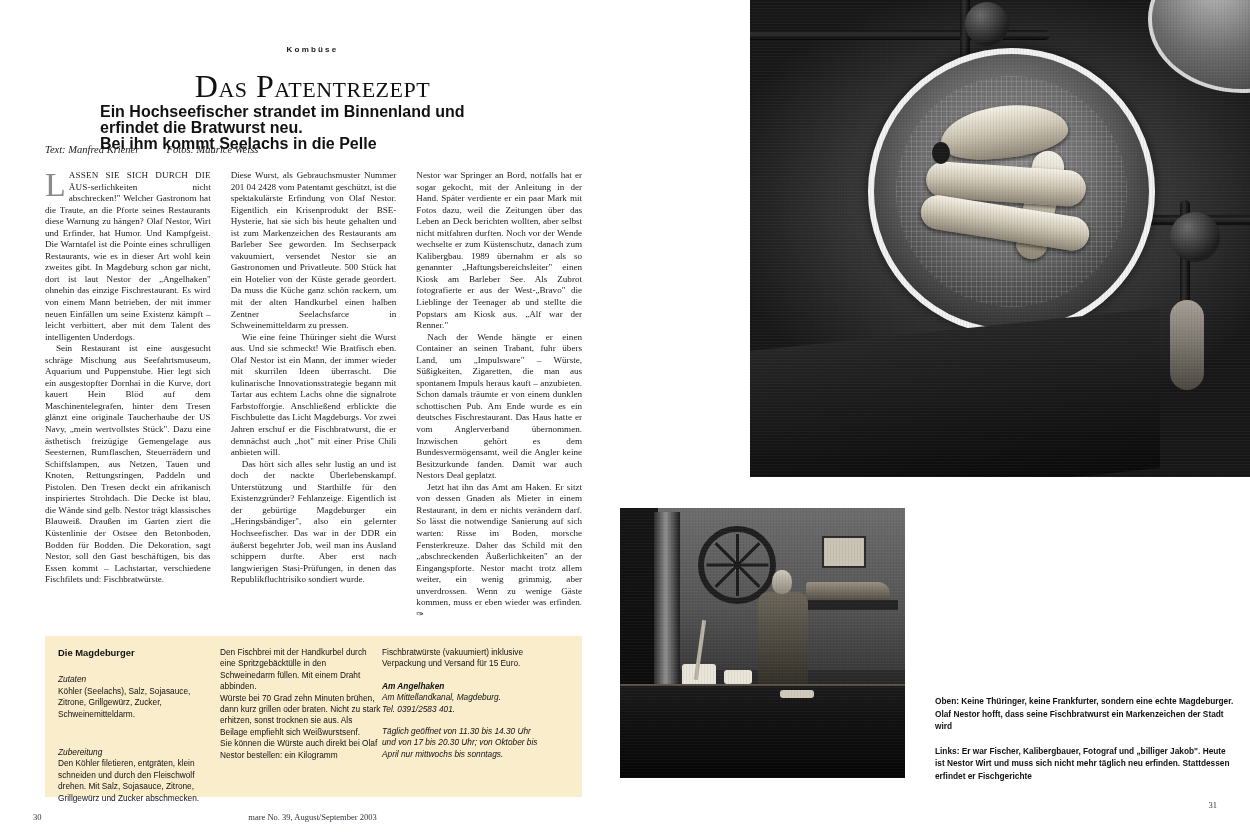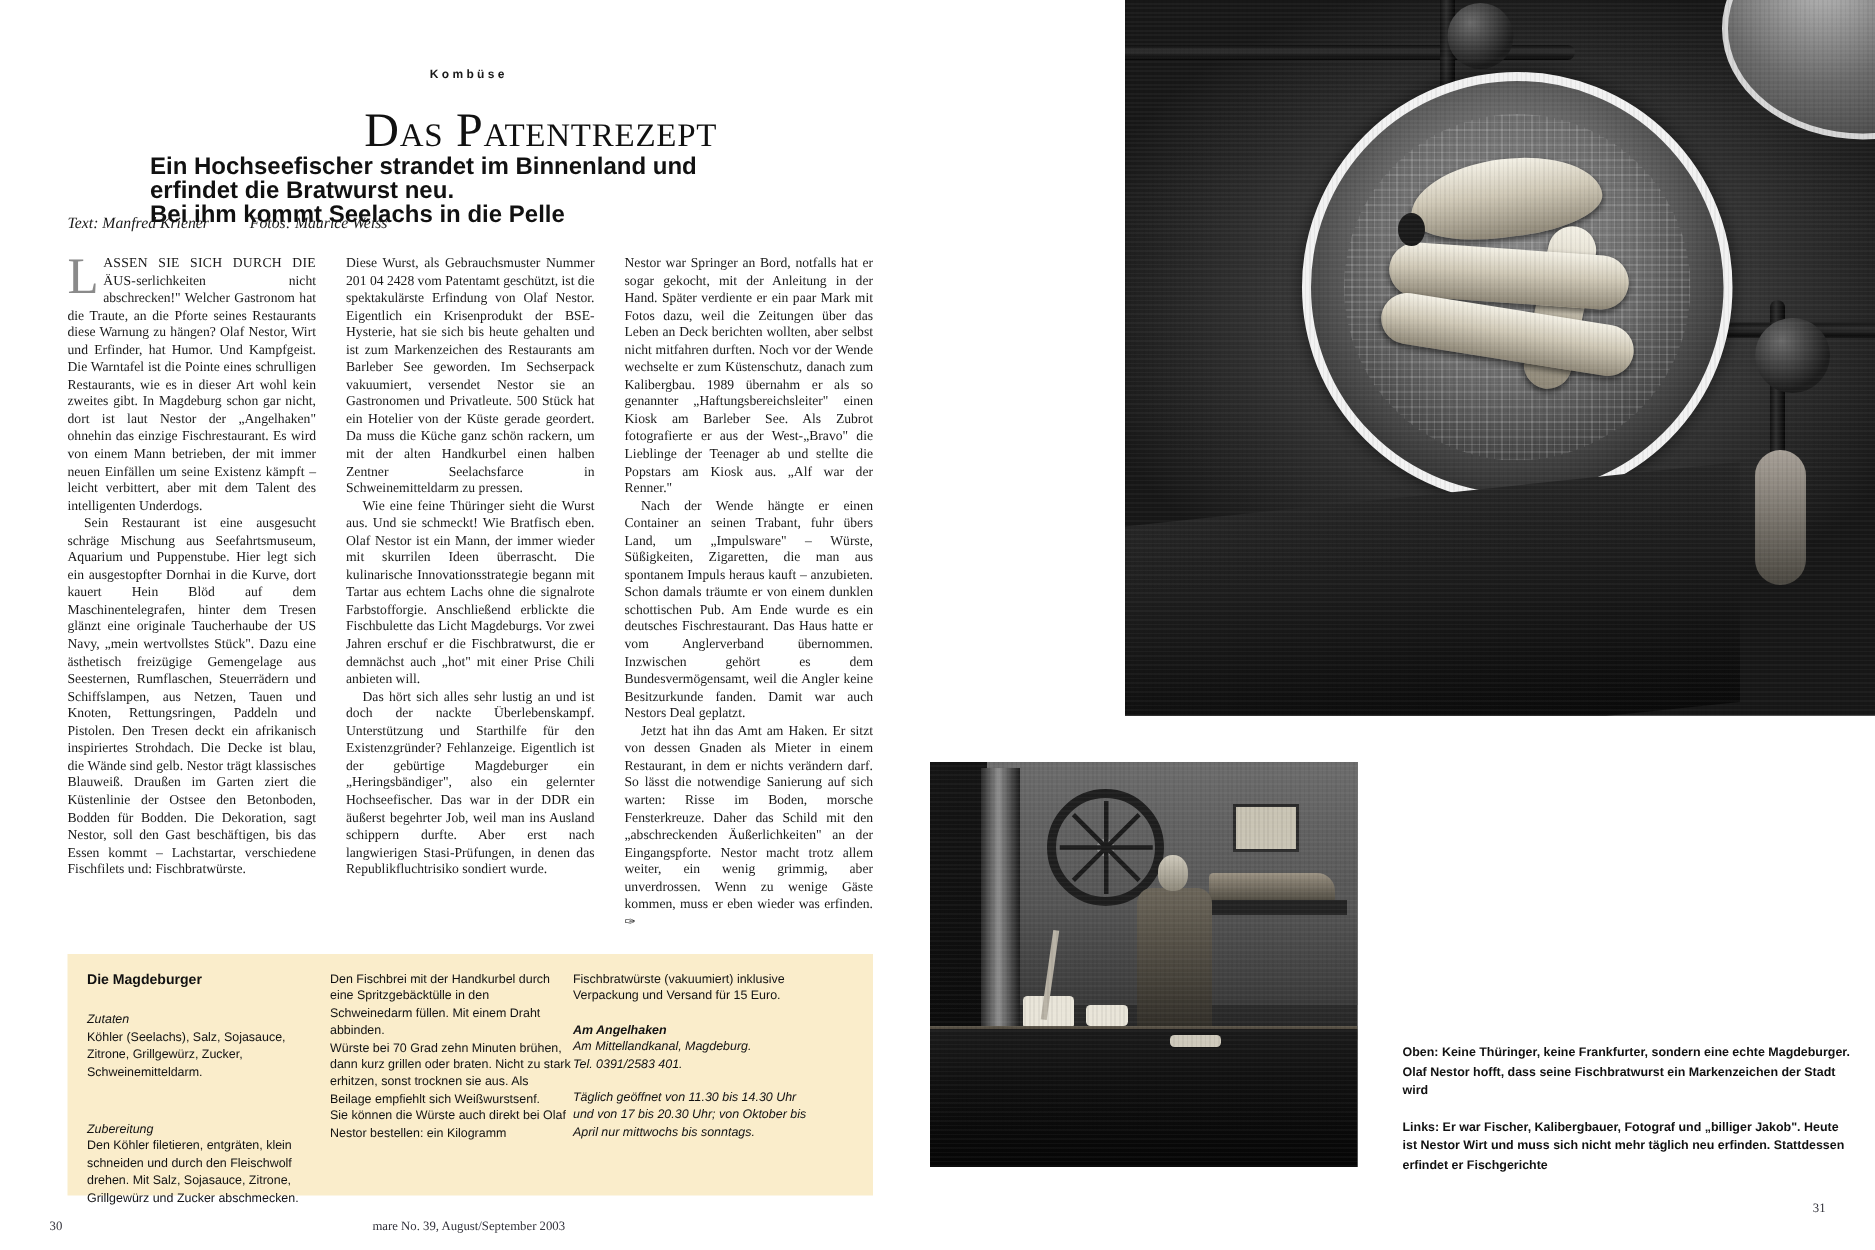--- a/index.html
+++ b/index.html
@@ -41,21 +41,20 @@
     position: absolute;
     left: 0; top: 56px;
     width: 625px;
     text-align: center;
     font-family: "Liberation Serif", serif;
     font-size: 32px;
     letter-spacing: 0.5px;
     color: #111111;
     font-variant: small-caps;
     text-transform: capitalize;
-    margin-left: 48px;
   }
 
   .subhead {
     position: absolute;
     left: 100px; top: 92px;
     width: 425px;
     text-align: left;
     font-family: "Liberation Sans", sans-serif;
     font-weight: bold;
     font-size: 16px;

